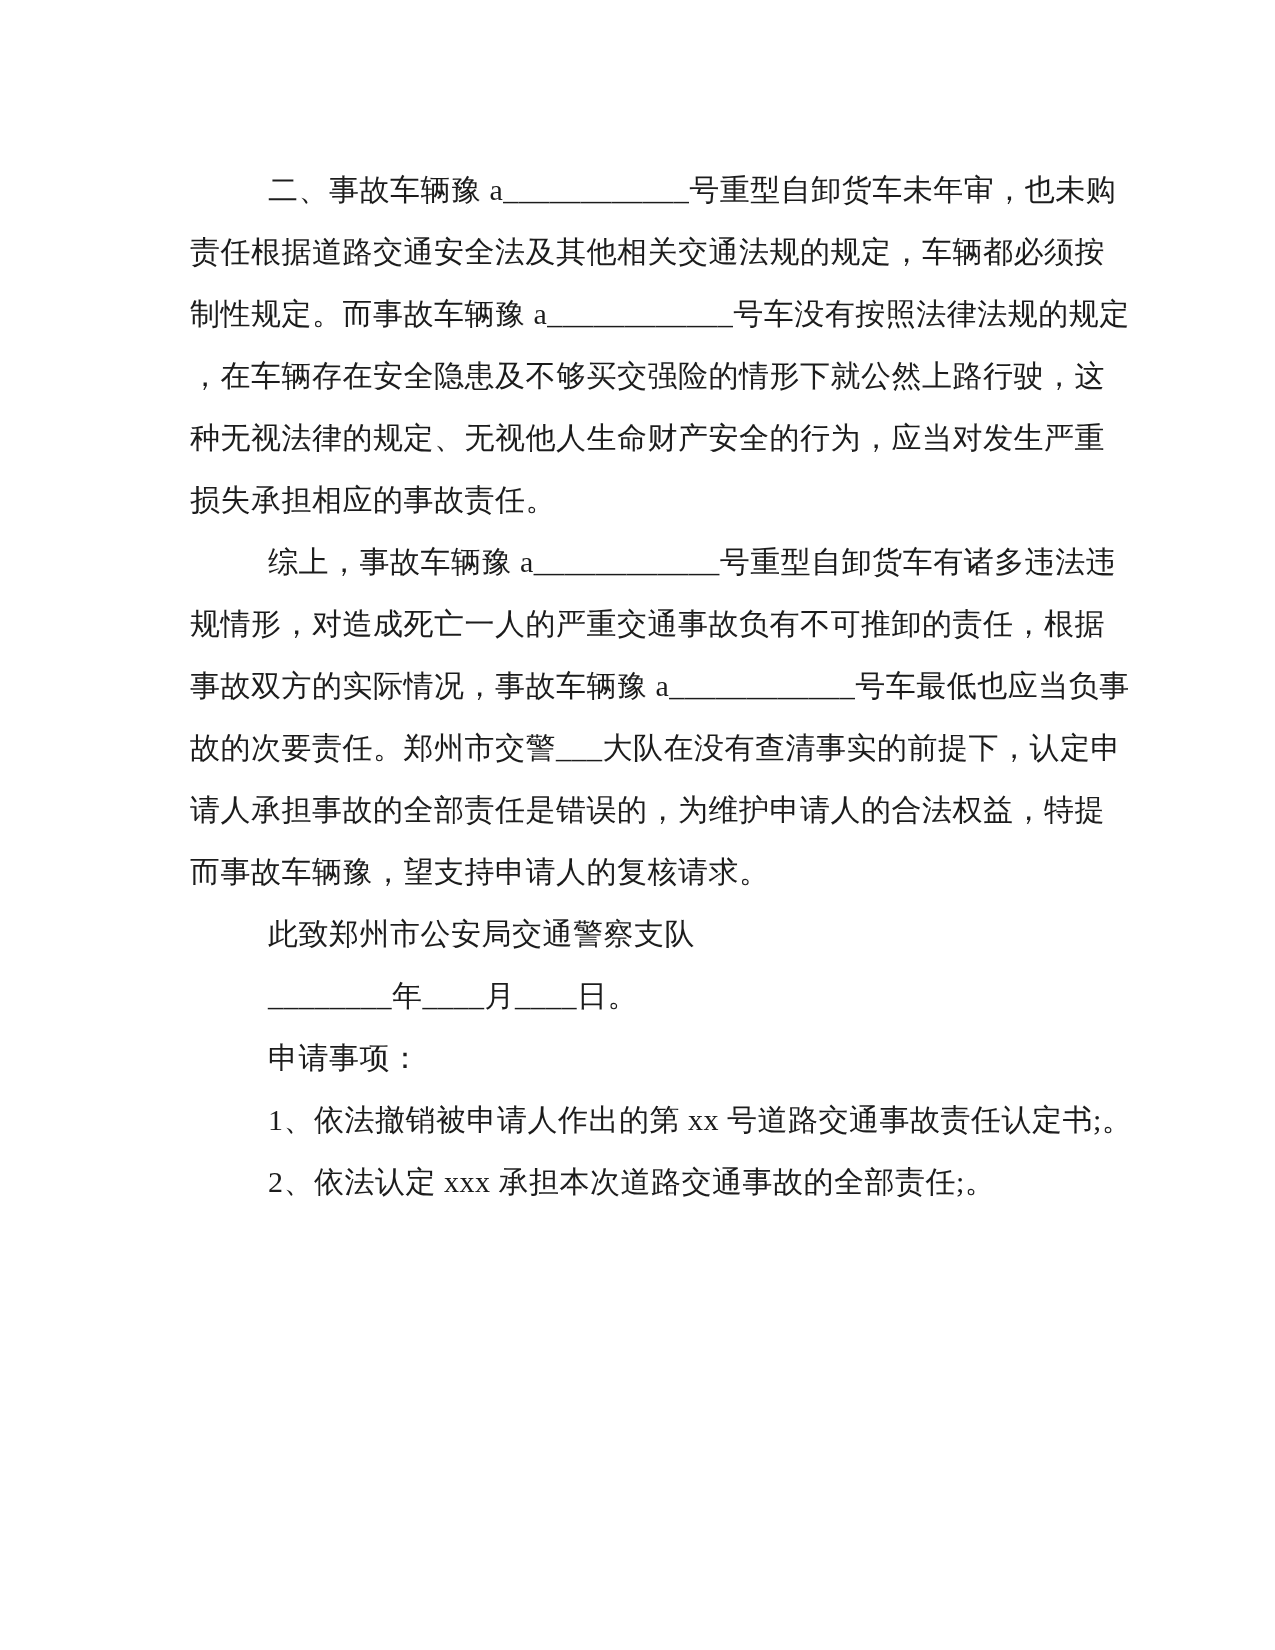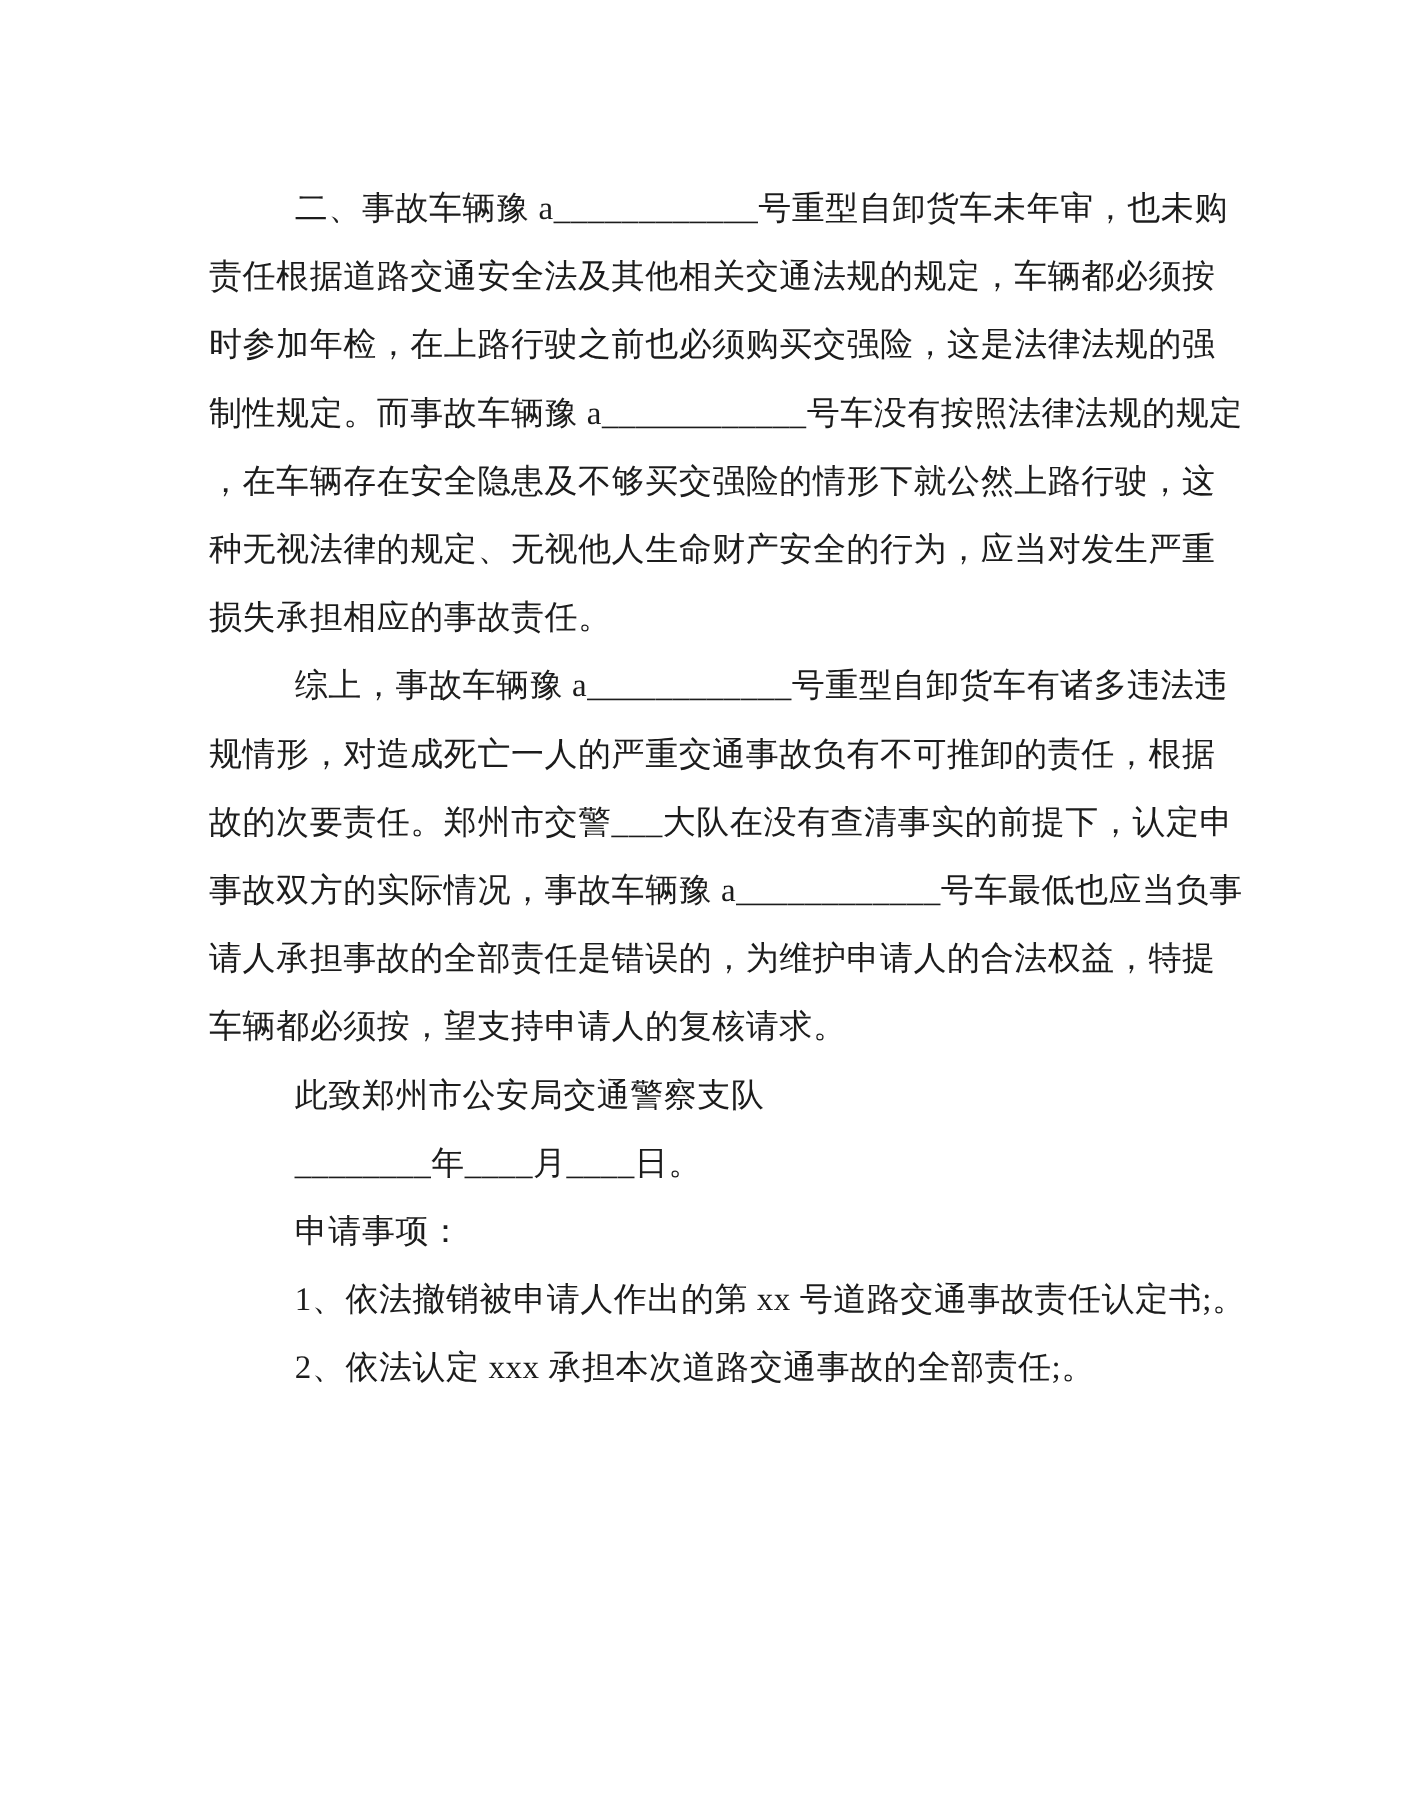--- a/index.html
+++ b/index.html
@@ -33,30 +33,29 @@
     padding-left: 78px;
   }
 </style>
 </head>
 <body>
 
 <div class="page">
   <div class="content">
     <div class="line indent">二、事故车辆豫 a____________号重型自卸货车未年审，也未购</div>
     <div class="line">责任根据道路交通安全法及其他相关交通法规的规定，车辆都必须按</div>
-    <div class="line">时参加年检，在上路行驶之前也必须购买交强险，这是法律法规的强</div>
     <div class="line">制性规定。而事故车辆豫 a____________号车没有按照法律法规的规定</div>
     <div class="line">，在车辆存在安全隐患及不够买交强险的情形下就公然上路行驶，这</div>
     <div class="line">种无视法律的规定、无视他人生命财产安全的行为，应当对发生严重</div>
     <div class="line">损失承担相应的事故责任。</div>
     <div class="line indent">综上，事故车辆豫 a____________号重型自卸货车有诸多违法违</div>
     <div class="line">规情形，对造成死亡一人的严重交通事故负有不可推卸的责任，根据</div>
+    <div class="line">事故双方的实际情况，事故车辆豫 a____________号车最低也应当负事</div>
     <div class="line">故的次要责任。郑州市交警___大队在没有查清事实的前提下，认定申</div>
-    <div class="line">事故双方的实际情况，事故车辆豫 a____________号车最低也应当负事</div>
     <div class="line">请人承担事故的全部责任是错误的，为维护申请人的合法权益，特提</div>
-    <div class="line">车辆都必须按，望支持申请人的复核请求。</div>
+    <div class="line">而事故车辆豫，望支持申请人的复核请求。</div>
     <div class="line indent">此致郑州市公安局交通警察支队</div>
     <div class="line indent">________年____月____日。</div>
     <div class="line indent">申请事项：</div>
     <div class="line indent">1、依法撤销被申请人作出的第 xx 号道路交通事故责任认定书;。</div>
     <div class="line indent">2、依法认定 xxx 承担本次道路交通事故的全部责任;。</div>
   </div>
 </div>
 
 </body></html>

